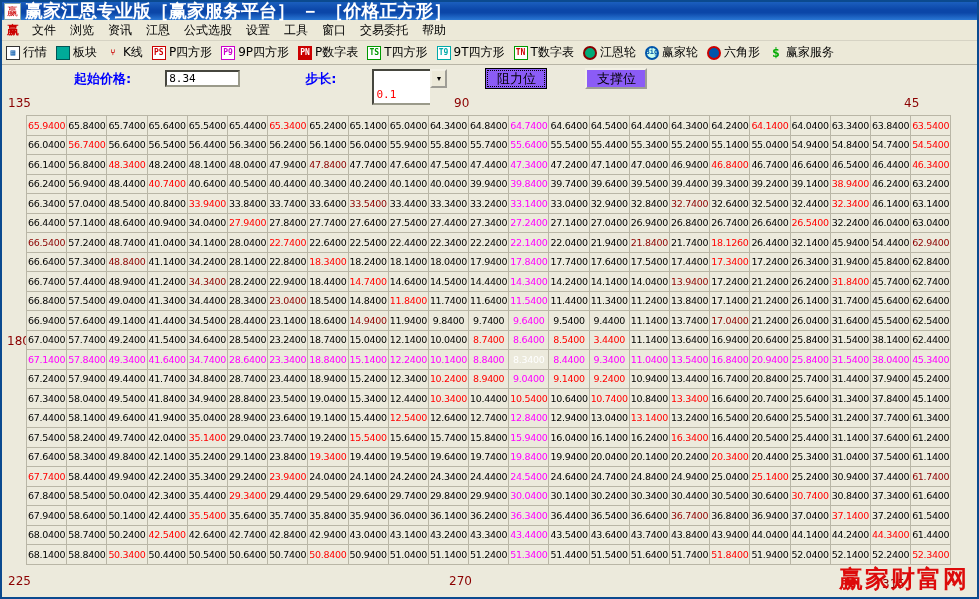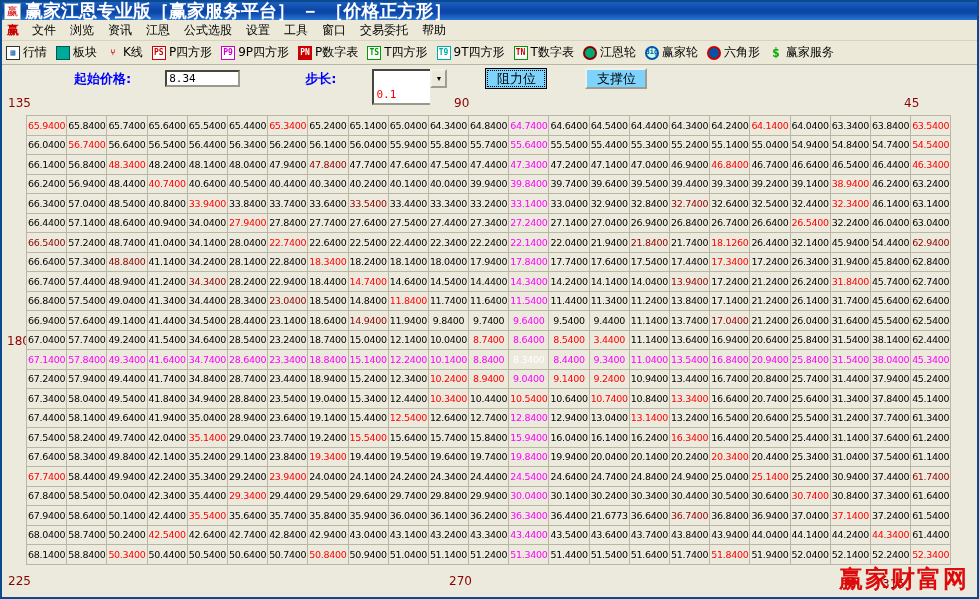--- a/index.html
+++ b/index.html
@@ -59,21 +59,21 @@
      font-family:"DejaVu Sans","Liberation Sans",sans-serif;}
   .ctrl-input{width:75px;height:17px;background:#fff;border:2px inset #9a9a8a;
      font-size:11px;color:#000;padding:0 2px;box-sizing:border-box;line-height:15px;
      font-family:"DejaVu Sans Mono",monospace;}
   .ctrl-combo{display:flex;height:19px;margin-left:2px;}
   .ctrl-combo .cc-txt{width:58px;background:#fff;border:2px inset #9a9a8a;border-right:none;
      font-size:11px;color:#f00;padding:16px 2px;box-sizing:border-box;line-height:15px;
      font-family:"DejaVu Sans Mono",monospace;}
   .ctrl-combo .cc-btn{width:17px;background:#ece9d8;border:2px outset #f2f0e4;
      box-sizing:border-box;display:flex;align-items:center;justify-content:center;font-size:7px;color:#000;}
-  .ctrl-btn{height:21px;min-width:62px;background:#7dd3fc;border:2px outset #f2f0e4;
+  .ctrl-btn{height:21px;min-width:62px;background:#8b5cf6;border:2px outset #f2f0e4;
      font-size:13px;color:#000;display:flex;align-items:center;justify-content:center;
      margin-left:6px;box-sizing:border-box;padding:0 4px;
      font-family:"DejaVu Sans","Liberation Sans",sans-serif;}
   .ctrl-btn.pressed{border:1px solid #000;outline:1px dotted #000;outline-offset:-3px;}
 
   .axnum{position:absolute;font-size:12px;color:#8b0000;
      font-family:"DejaVu Sans","Liberation Sans",sans-serif;}
 
   
   #gridwrap{position:absolute;left:24px;top:113px;}
@@ -713,21 +713,21 @@
             <td class="c-red bt bb">35.5400</td>
             <td class="c-blk bt bb">35.6400</td>
             <td class="c-blk bt bb">35.7400</td>
             <td class="c-blk bt bb">35.8400</td>
             <td class="c-blk bt bb">35.9400</td>
             <td class="c-blk bt bb">36.0400</td>
             <td class="c-blk bt bb">36.1400</td>
             <td class="c-blk bt bb">36.2400</td>
             <td class="c-mag bt bb">36.3400</td>
             <td class="c-blk bt bb">36.4400</td>
-            <td class="c-blk bt bb">21.6773</td>
+            <td class="c-blk bt bb">36.5400</td>
             <td class="c-blk bt bb">36.6400</td>
             <td class="c-dred bt bb">36.7400</td>
             <td class="c-blk bt bb">36.8400</td>
             <td class="c-blk bt bb">36.9400</td>
             <td class="c-blk bt bb">37.0400</td>
             <td class="c-red bb br">37.1400</td>
             <td class="c-blk bl br">37.2400</td>
             <td class="c-blk bl br">61.5400</td>
           </tr>
           <tr>

